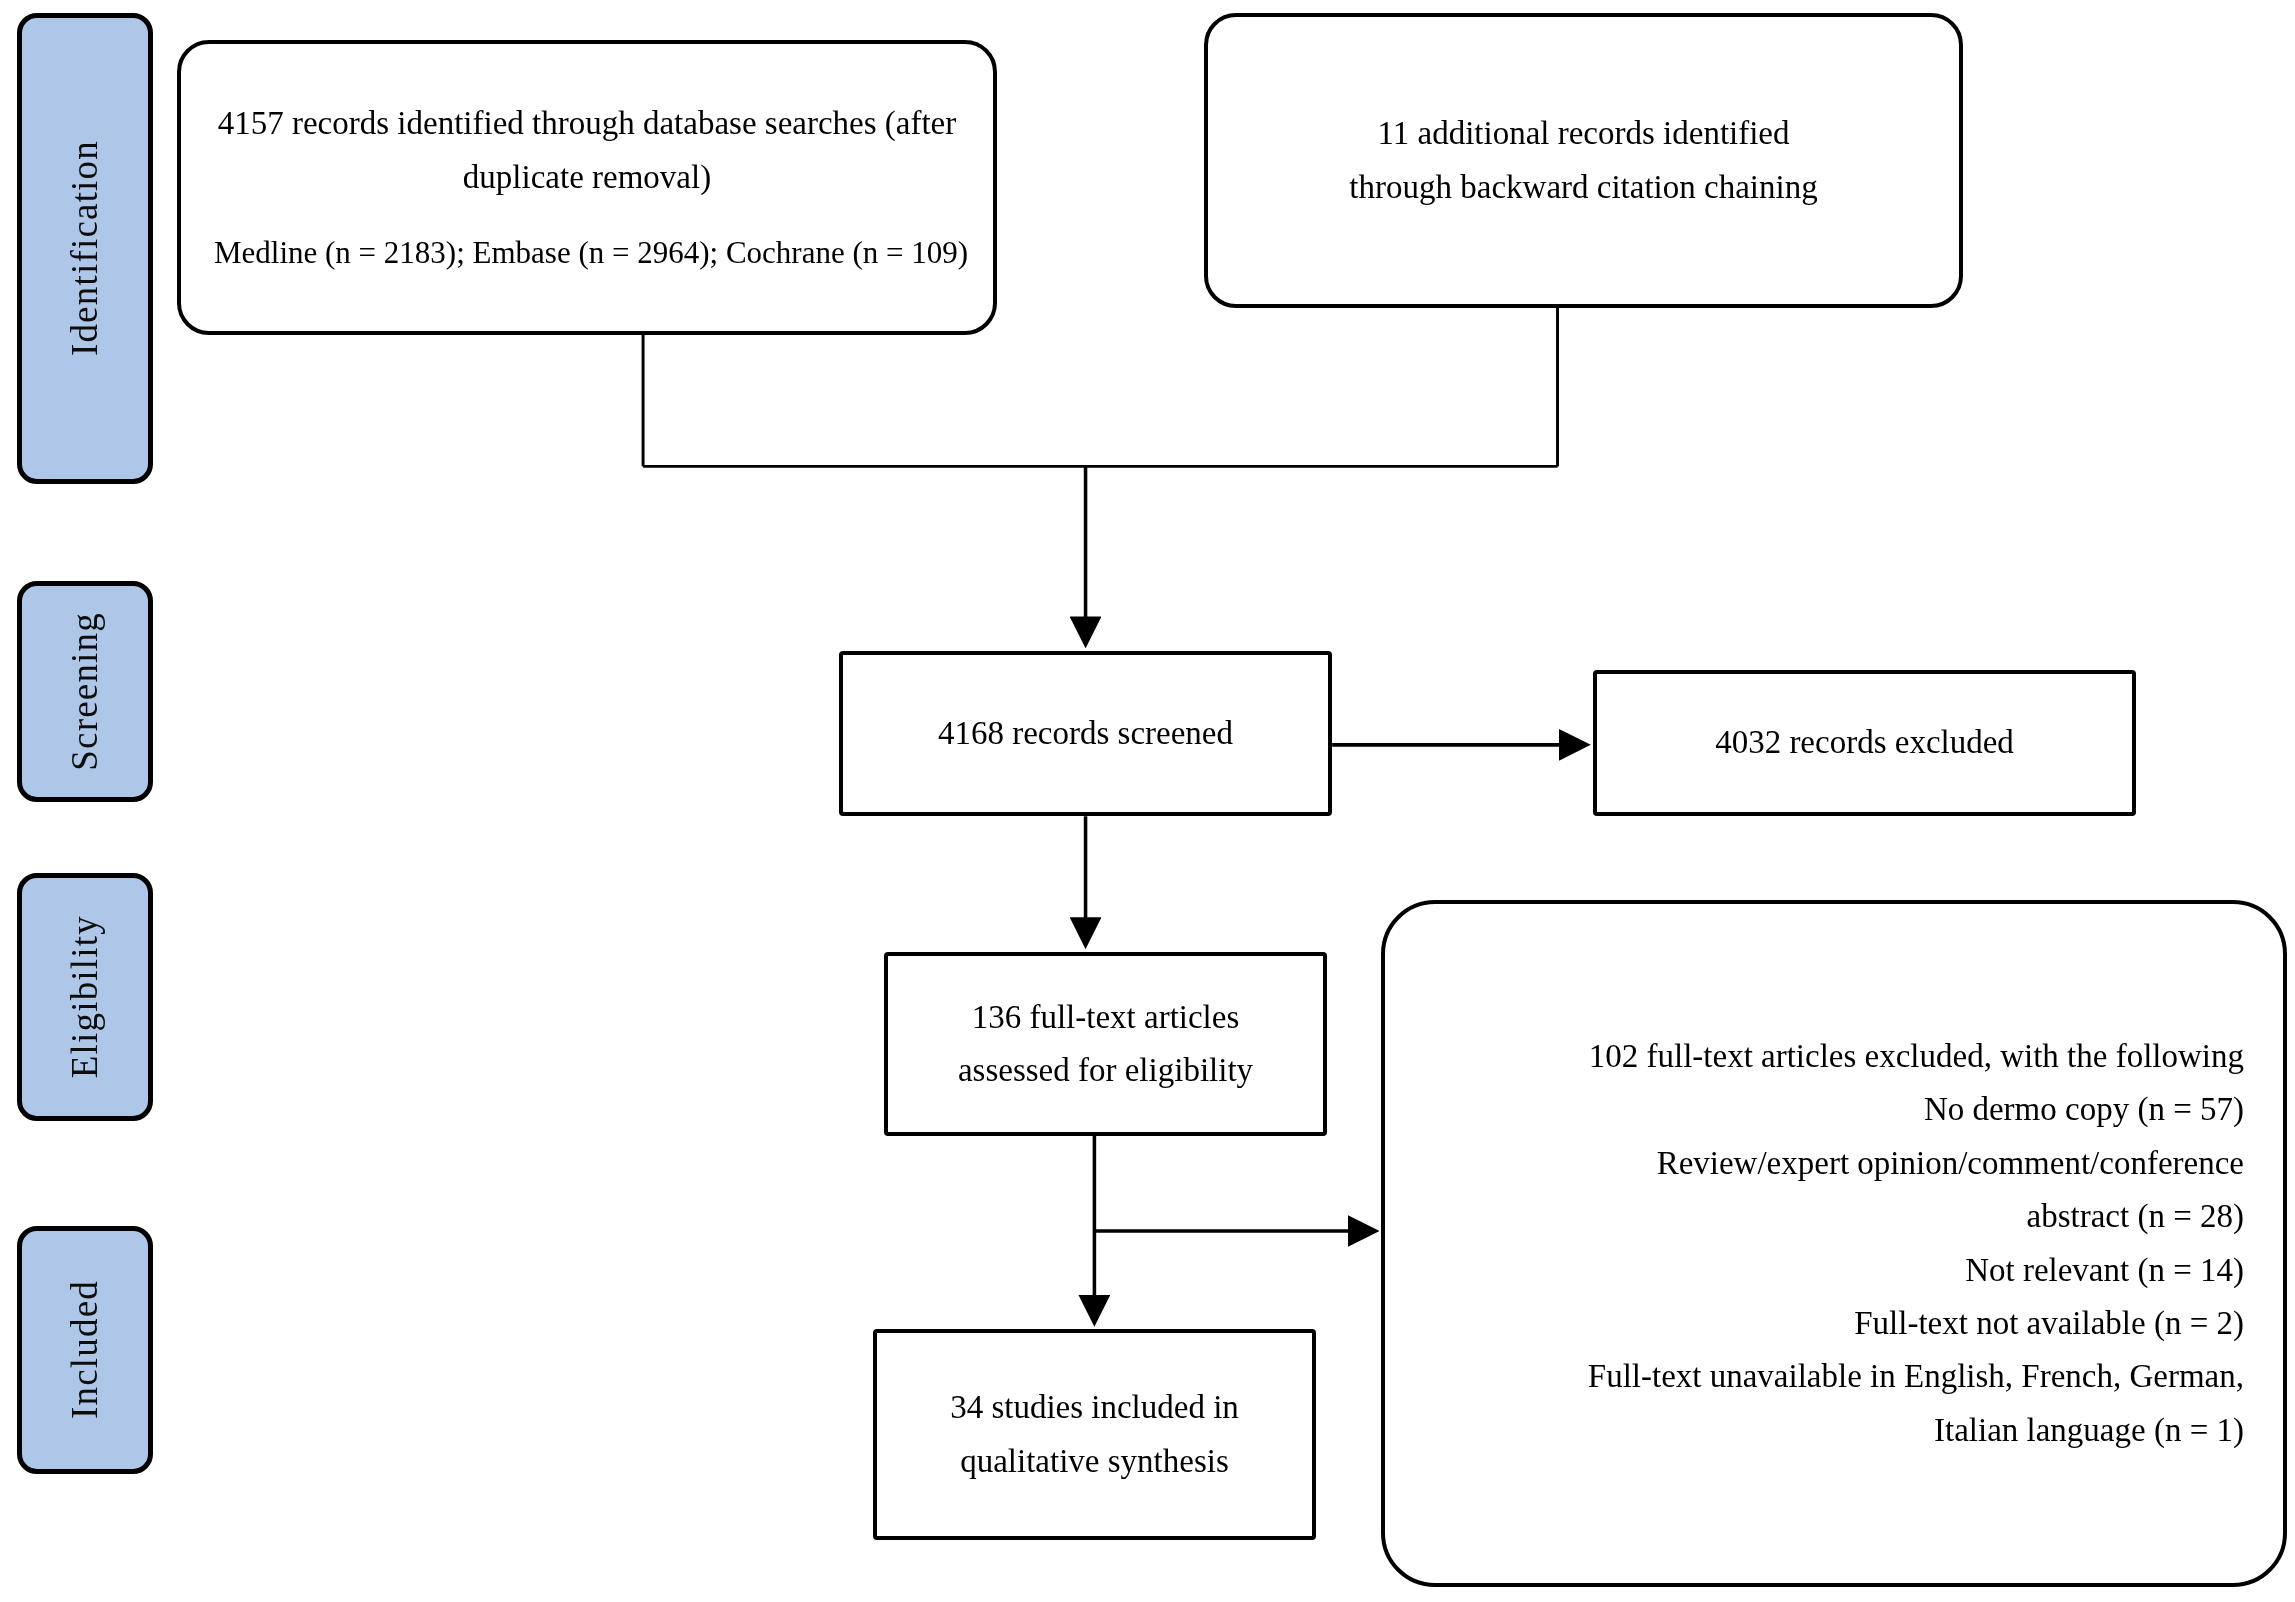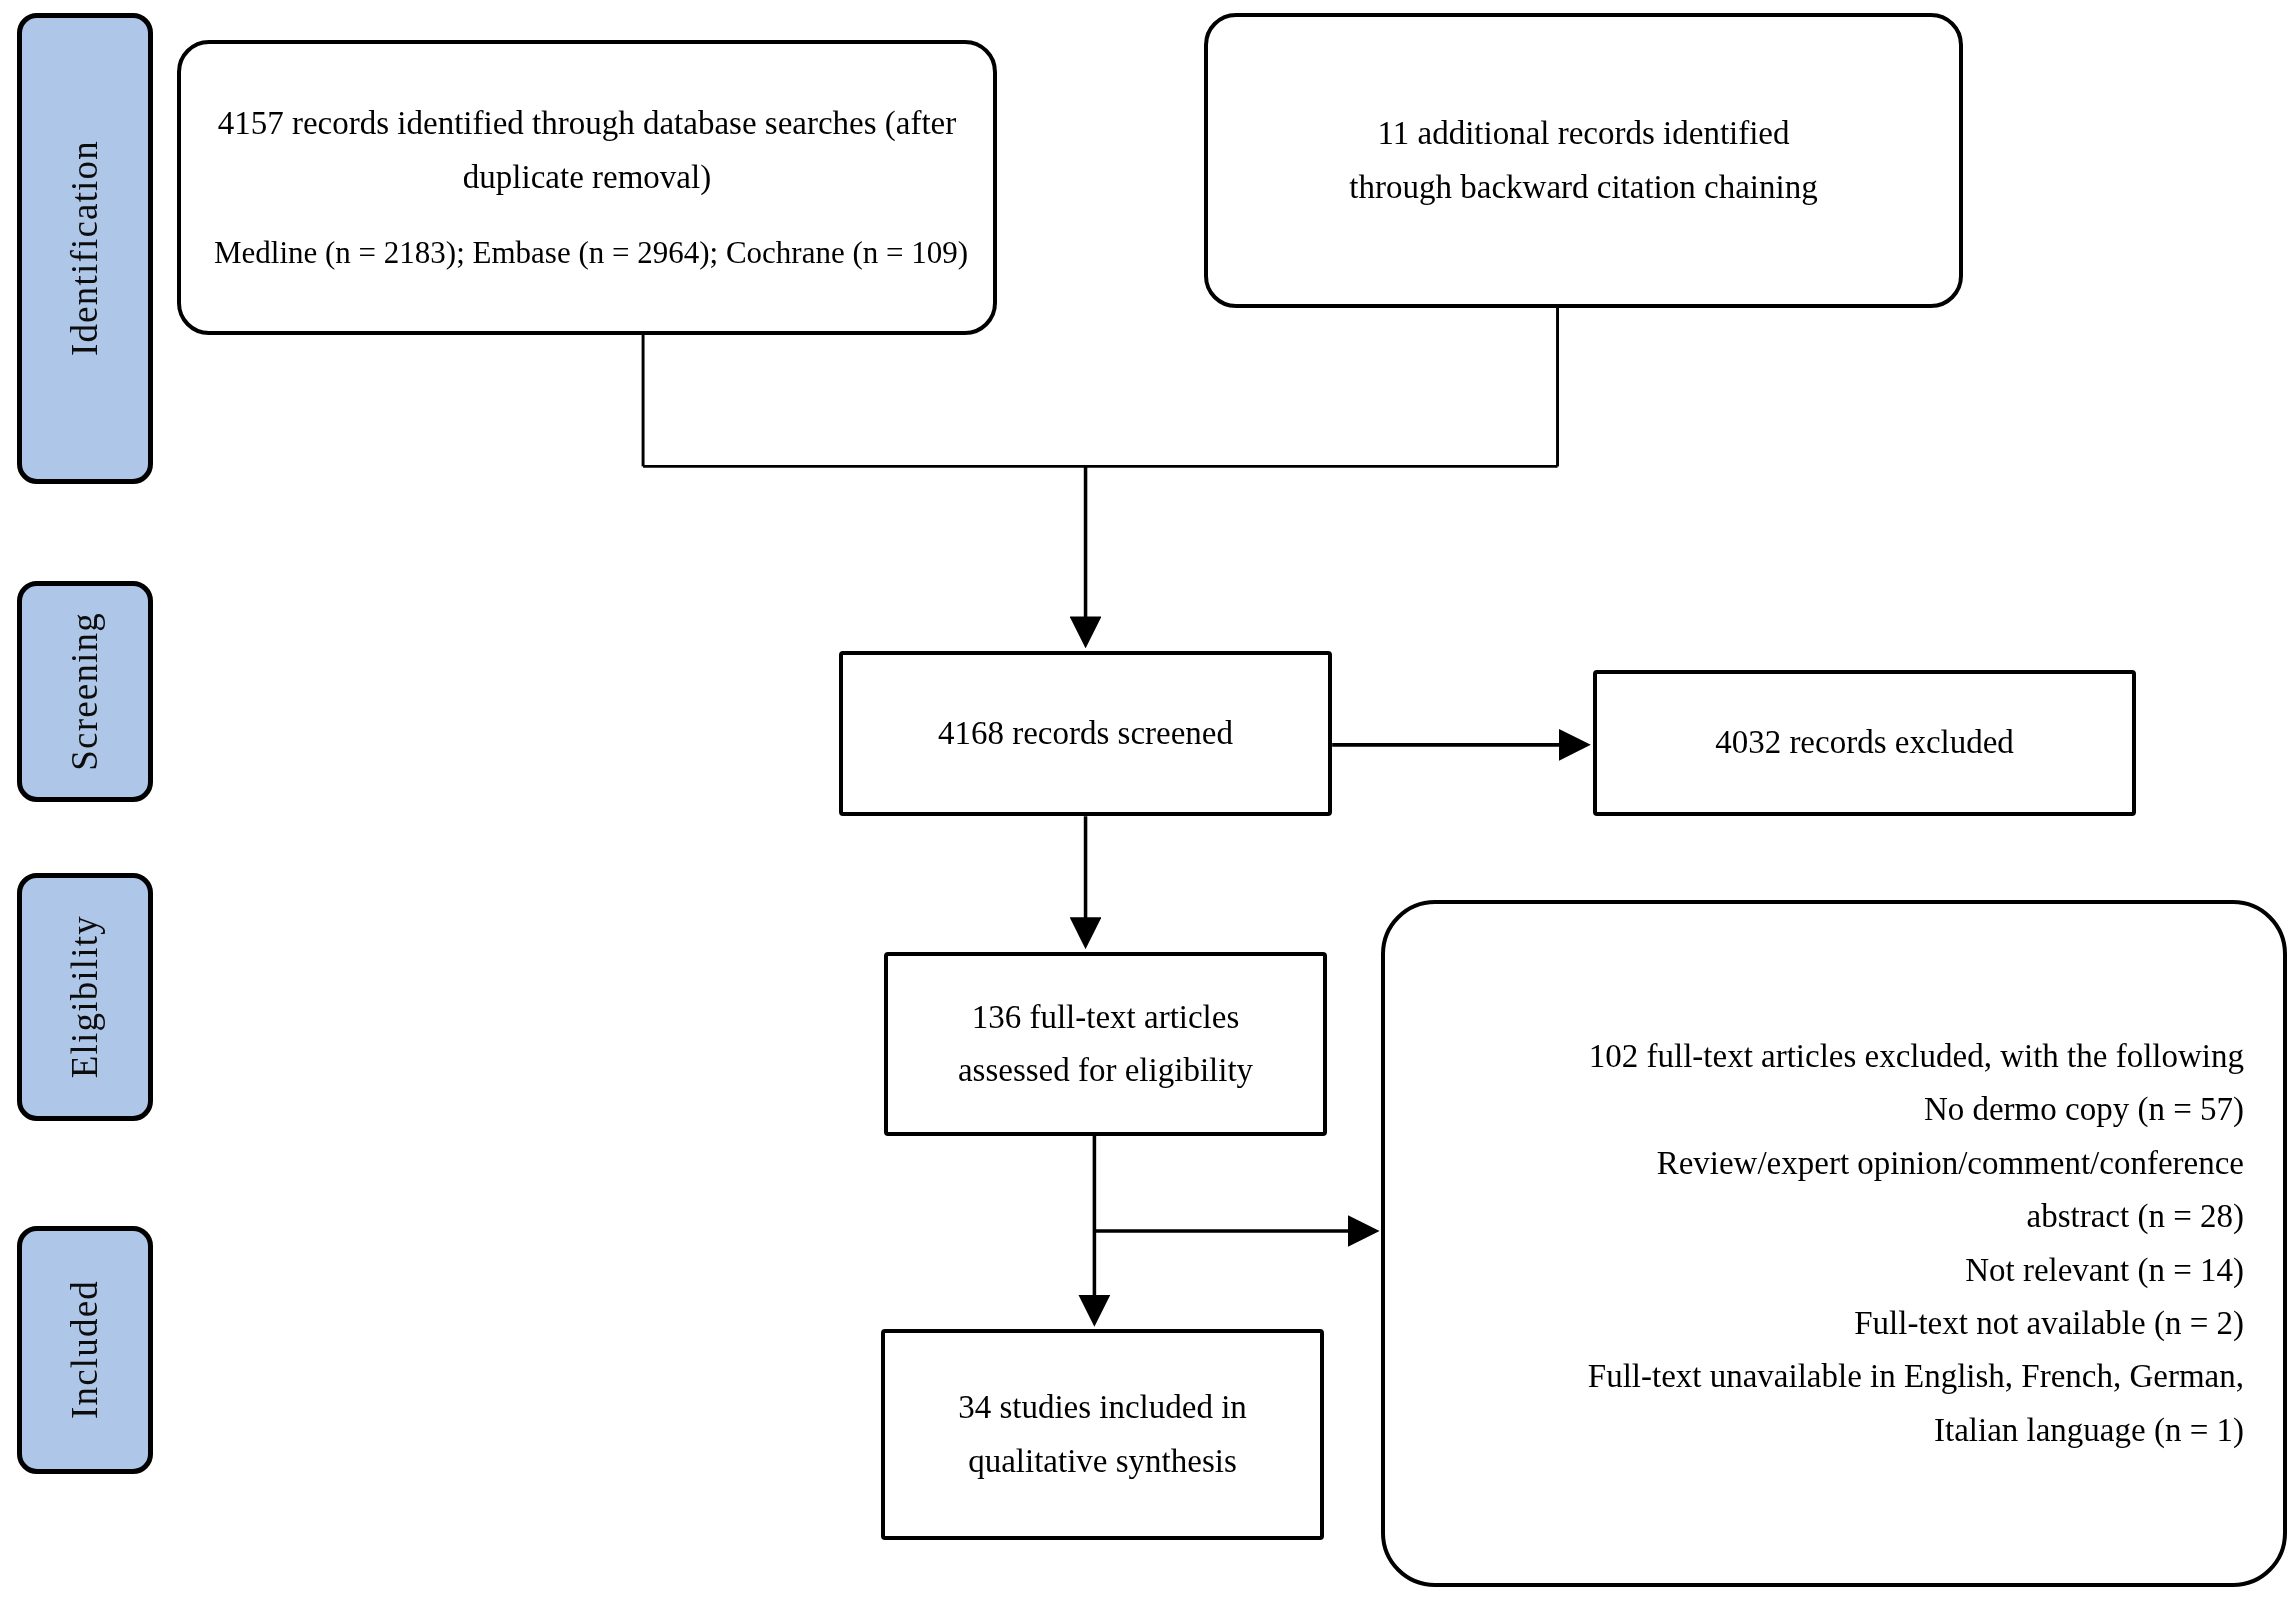--- a/index.html
+++ b/index.html
@@ -132,19 +132,19 @@
     <div class="line">102 full-text articles excluded,  with the following</div>
     <div class="line">No dermo copy (n = 57)</div>
     <div class="line">Review/expert opinion/comment/conference</div>
     <div class="line">abstract (n = 28)</div>
     <div class="line">Not relevant (n = 14)</div>
     <div class="line">Full-text not available (n = 2)</div>
     <div class="line">Full-text unavailable in English, French, German,</div>
     <div class="line">Italian language (n = 1)</div>
   </div>
 
-  <div class="box r-sm" style="left:873px;top:1329px;width:443px;height:211px;margin-left:8px;">
+  <div class="box r-sm" style="left:873px;top:1329px;width:443px;height:211px;">
     <div class="line">34 studies included in</div>
     <div class="line">qualitative synthesis</div>
   </div>
 
 </div>
 
 
 </body></html>

